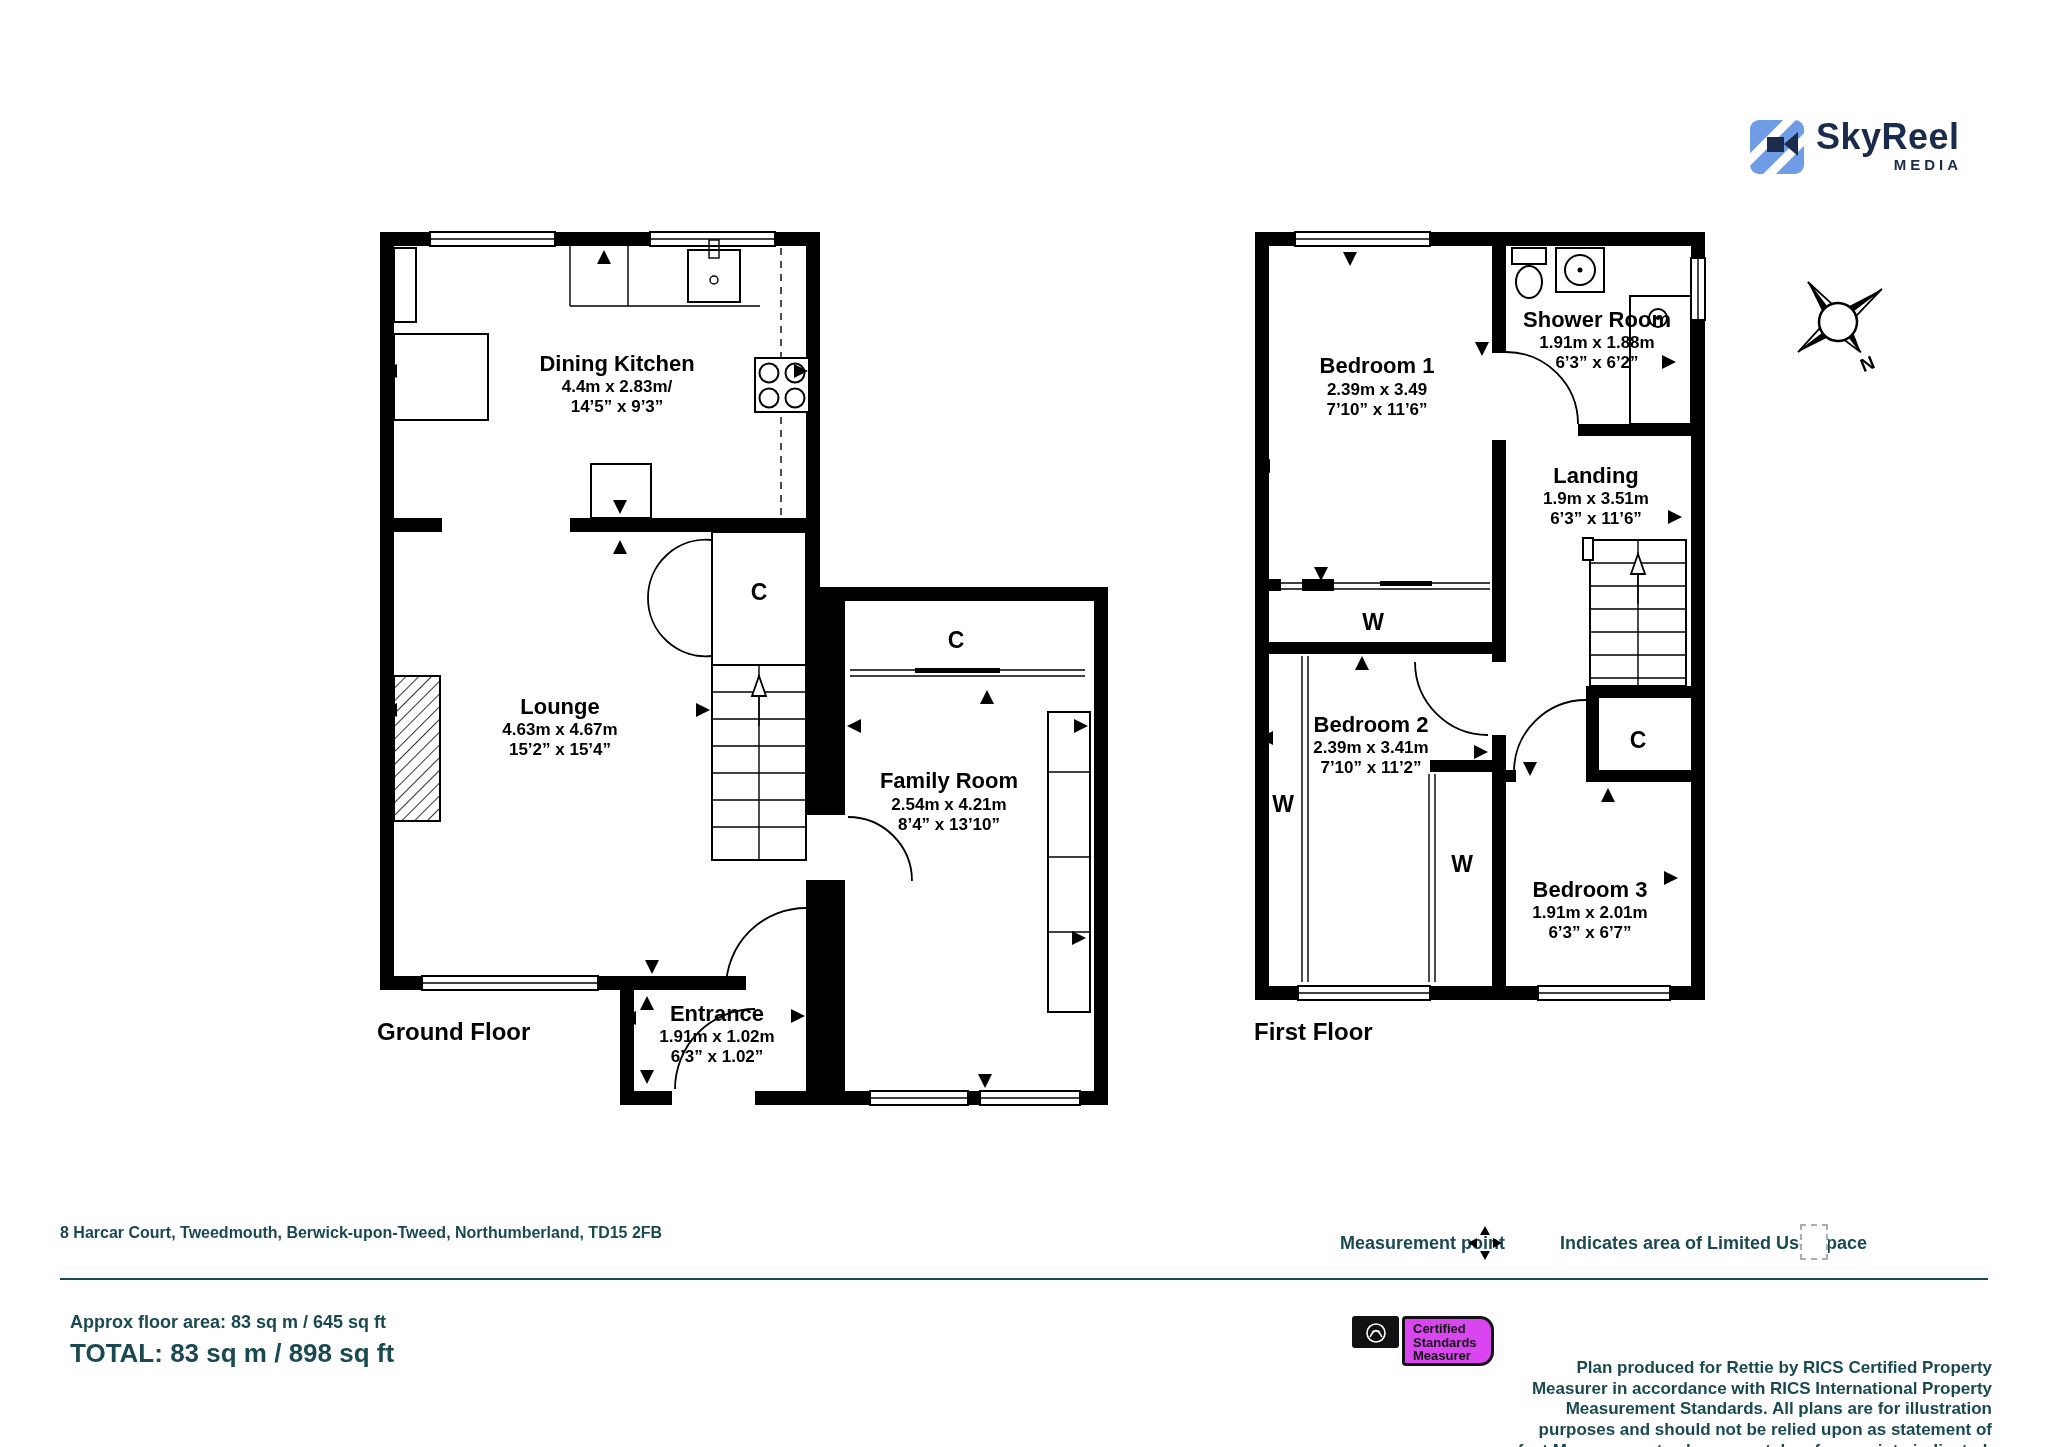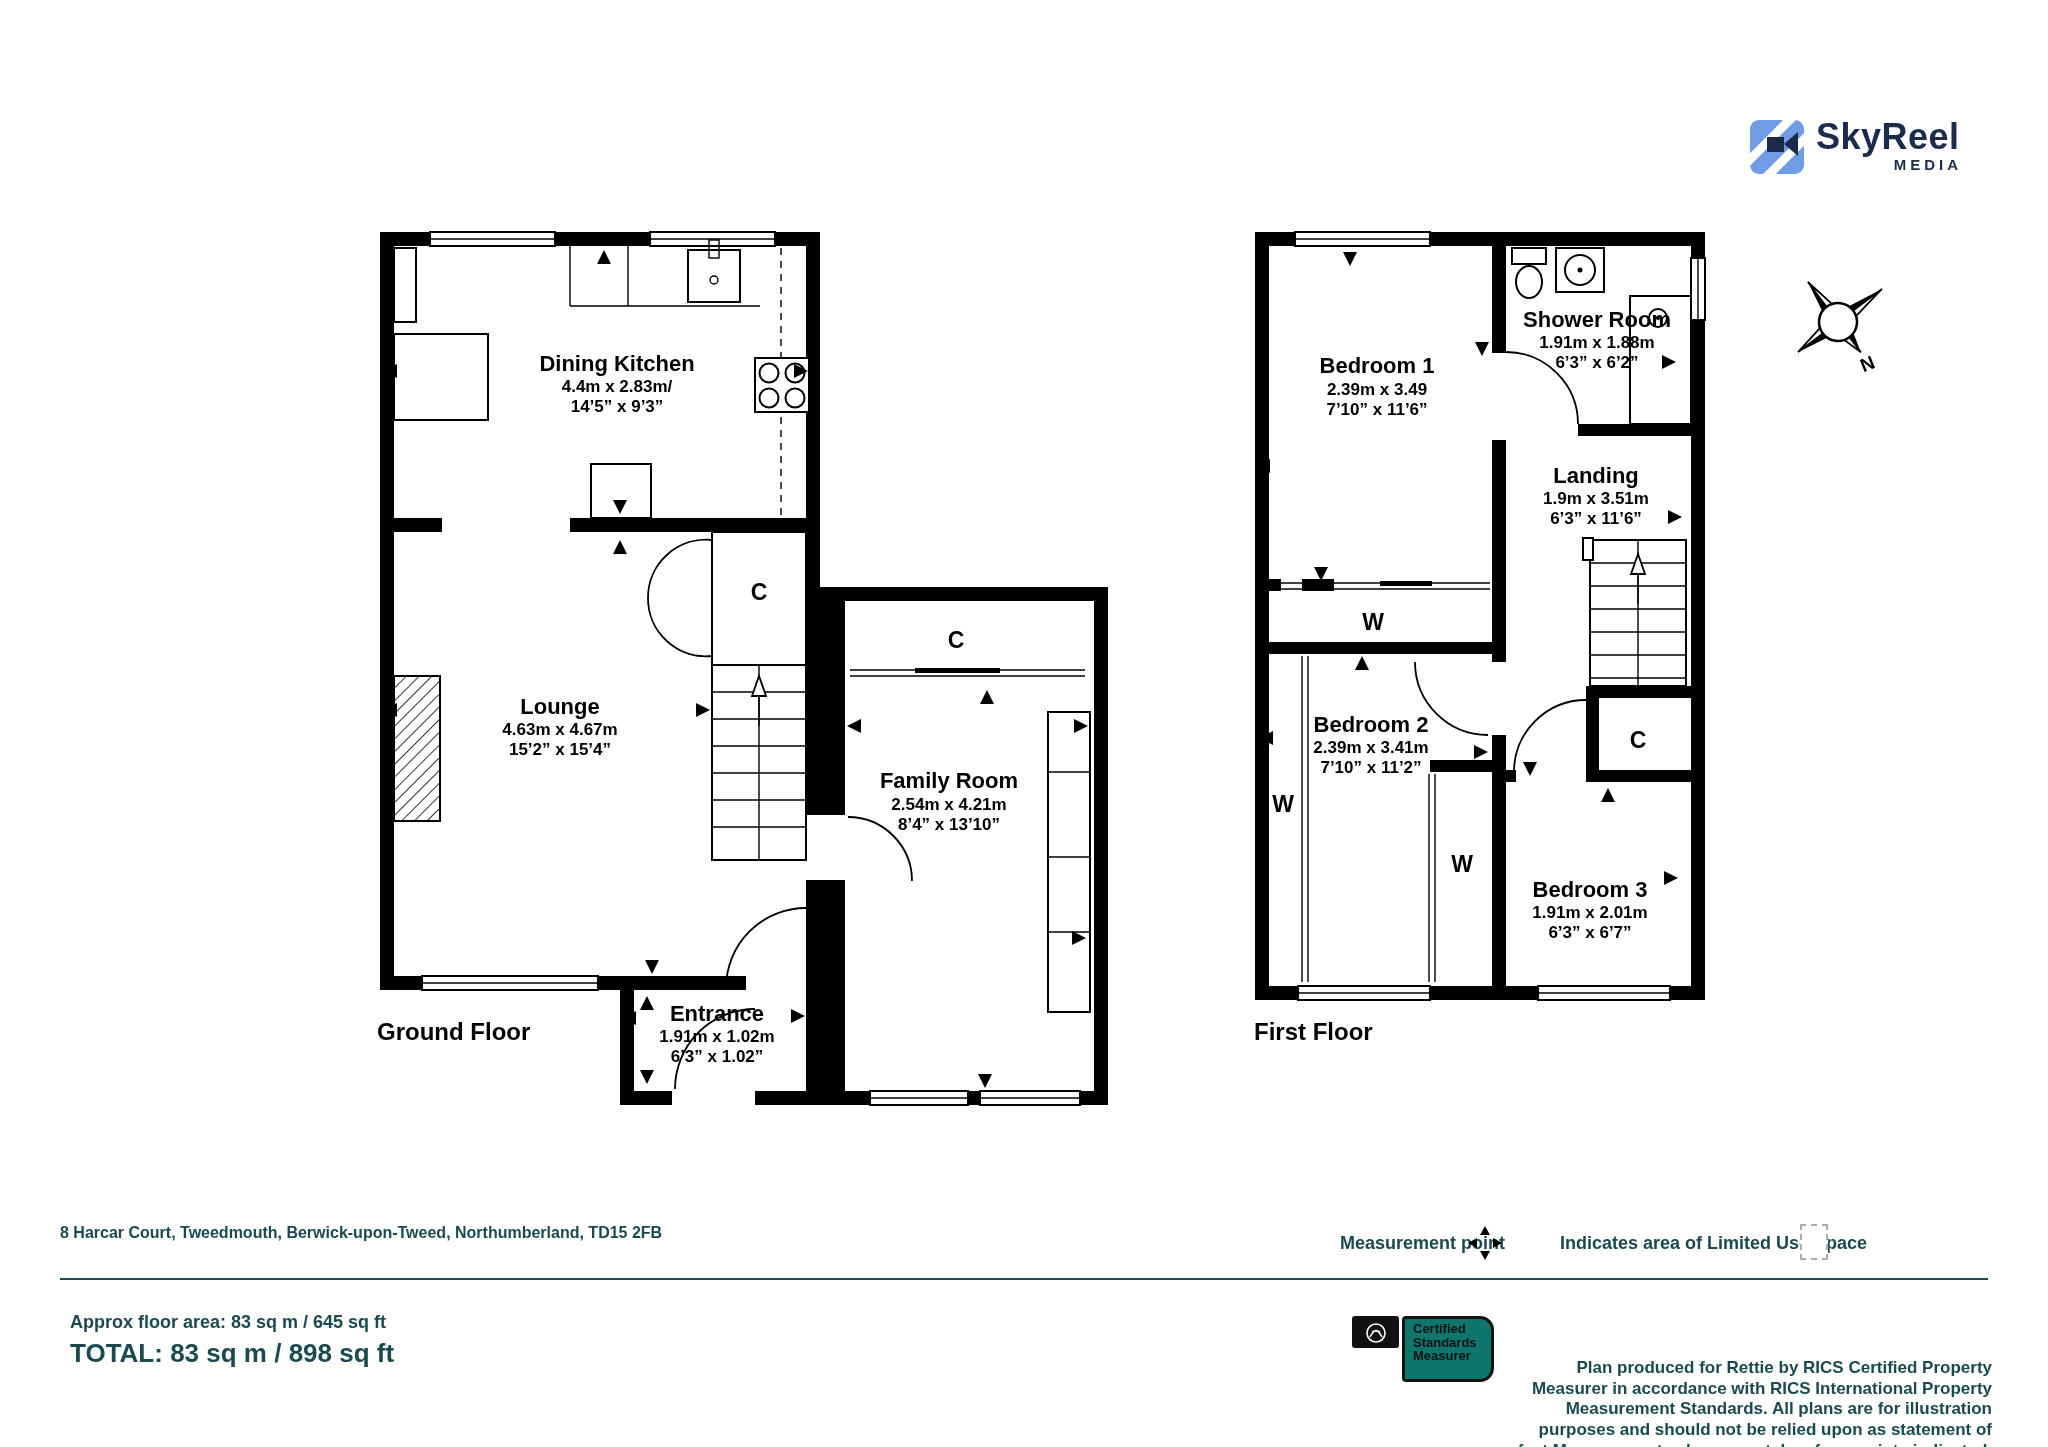--- a/index.html
+++ b/index.html
@@ -41,21 +41,21 @@
   .approx{position:absolute;left:70px;top:1312px;font-size:18px;font-weight:bold;color:var(--teal,#1a4a50);}
   .total{position:absolute;left:70px;top:1338px;font-size:26px;font-weight:bold;color:var(--teal,#1a4a50);}
   .mpoint{position:absolute;left:1340px;top:1233px;font-size:18px;font-weight:bold;color:var(--teal,#1a4a50);}
   .mpoint-icon{position:absolute;left:1466px;top:1224px;width:38px;height:38px;}
   .lus-label{position:absolute;left:1560px;top:1233px;font-size:18px;font-weight:bold;color:var(--teal,#1a4a50);}
   .lus-box{position:absolute;left:1800px;top:1224px;width:24px;height:32px;border:2px dashed #a8adb3;background:#fff;}
 
   .rics-black{position:absolute;left:1352px;top:1316px;width:47px;height:32px;background:#111;border-radius:3px;color:#fff;text-align:center;}
   .rics-emblem{margin-top:5px;height:24px;}
   .rics-word{font-size:13px;font-weight:bold;letter-spacing:.5px;margin-top:1px;}
-  .rics-white{position:absolute;left:1402px;top:1316px;width:92px;height:66px;background:#0f766e;border:3px solid #111;border-radius:4px 14px 14px 4px;box-sizing:border-box;padding:3px 0 18px 8px;}
+  .rics-white{position:absolute;left:1402px;top:1316px;width:92px;height:50px;background:#d946ef;border:3px solid #111;border-radius:4px 14px 14px 4px;box-sizing:border-box;padding:3px 0 18px 8px;}
   .rics-white div{font-size:13px;font-weight:bold;color:#111;line-height:1.05;}
   .disclaimer{position:absolute;left:1512px;top:1358px;width:480px;font-size:17px;font-weight:bold;color:var(--teal,#1a4a50);line-height:1.22;text-align:right;}
 </style>
 </head>
 <body>
 
 <div class="page">
 
 <svg width="2048" height="1447" viewBox="0 0 2048 1447">
   <defs>

